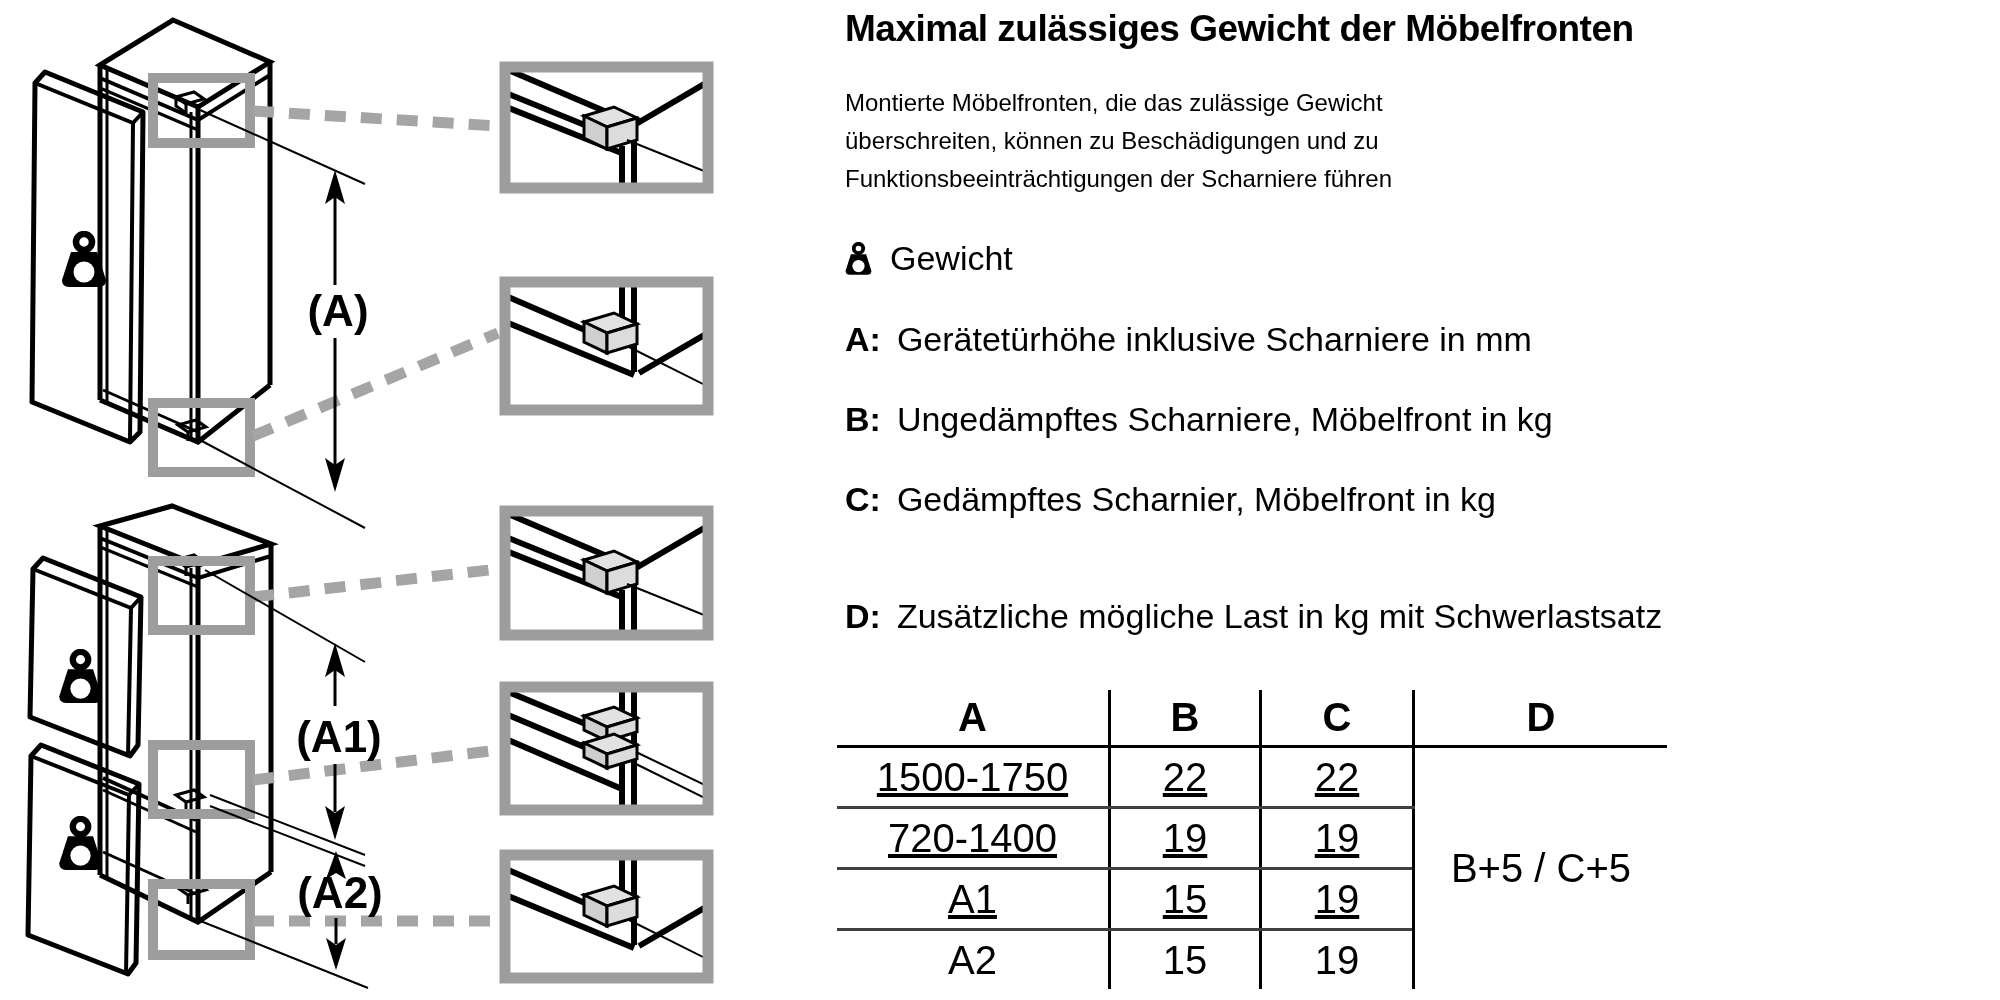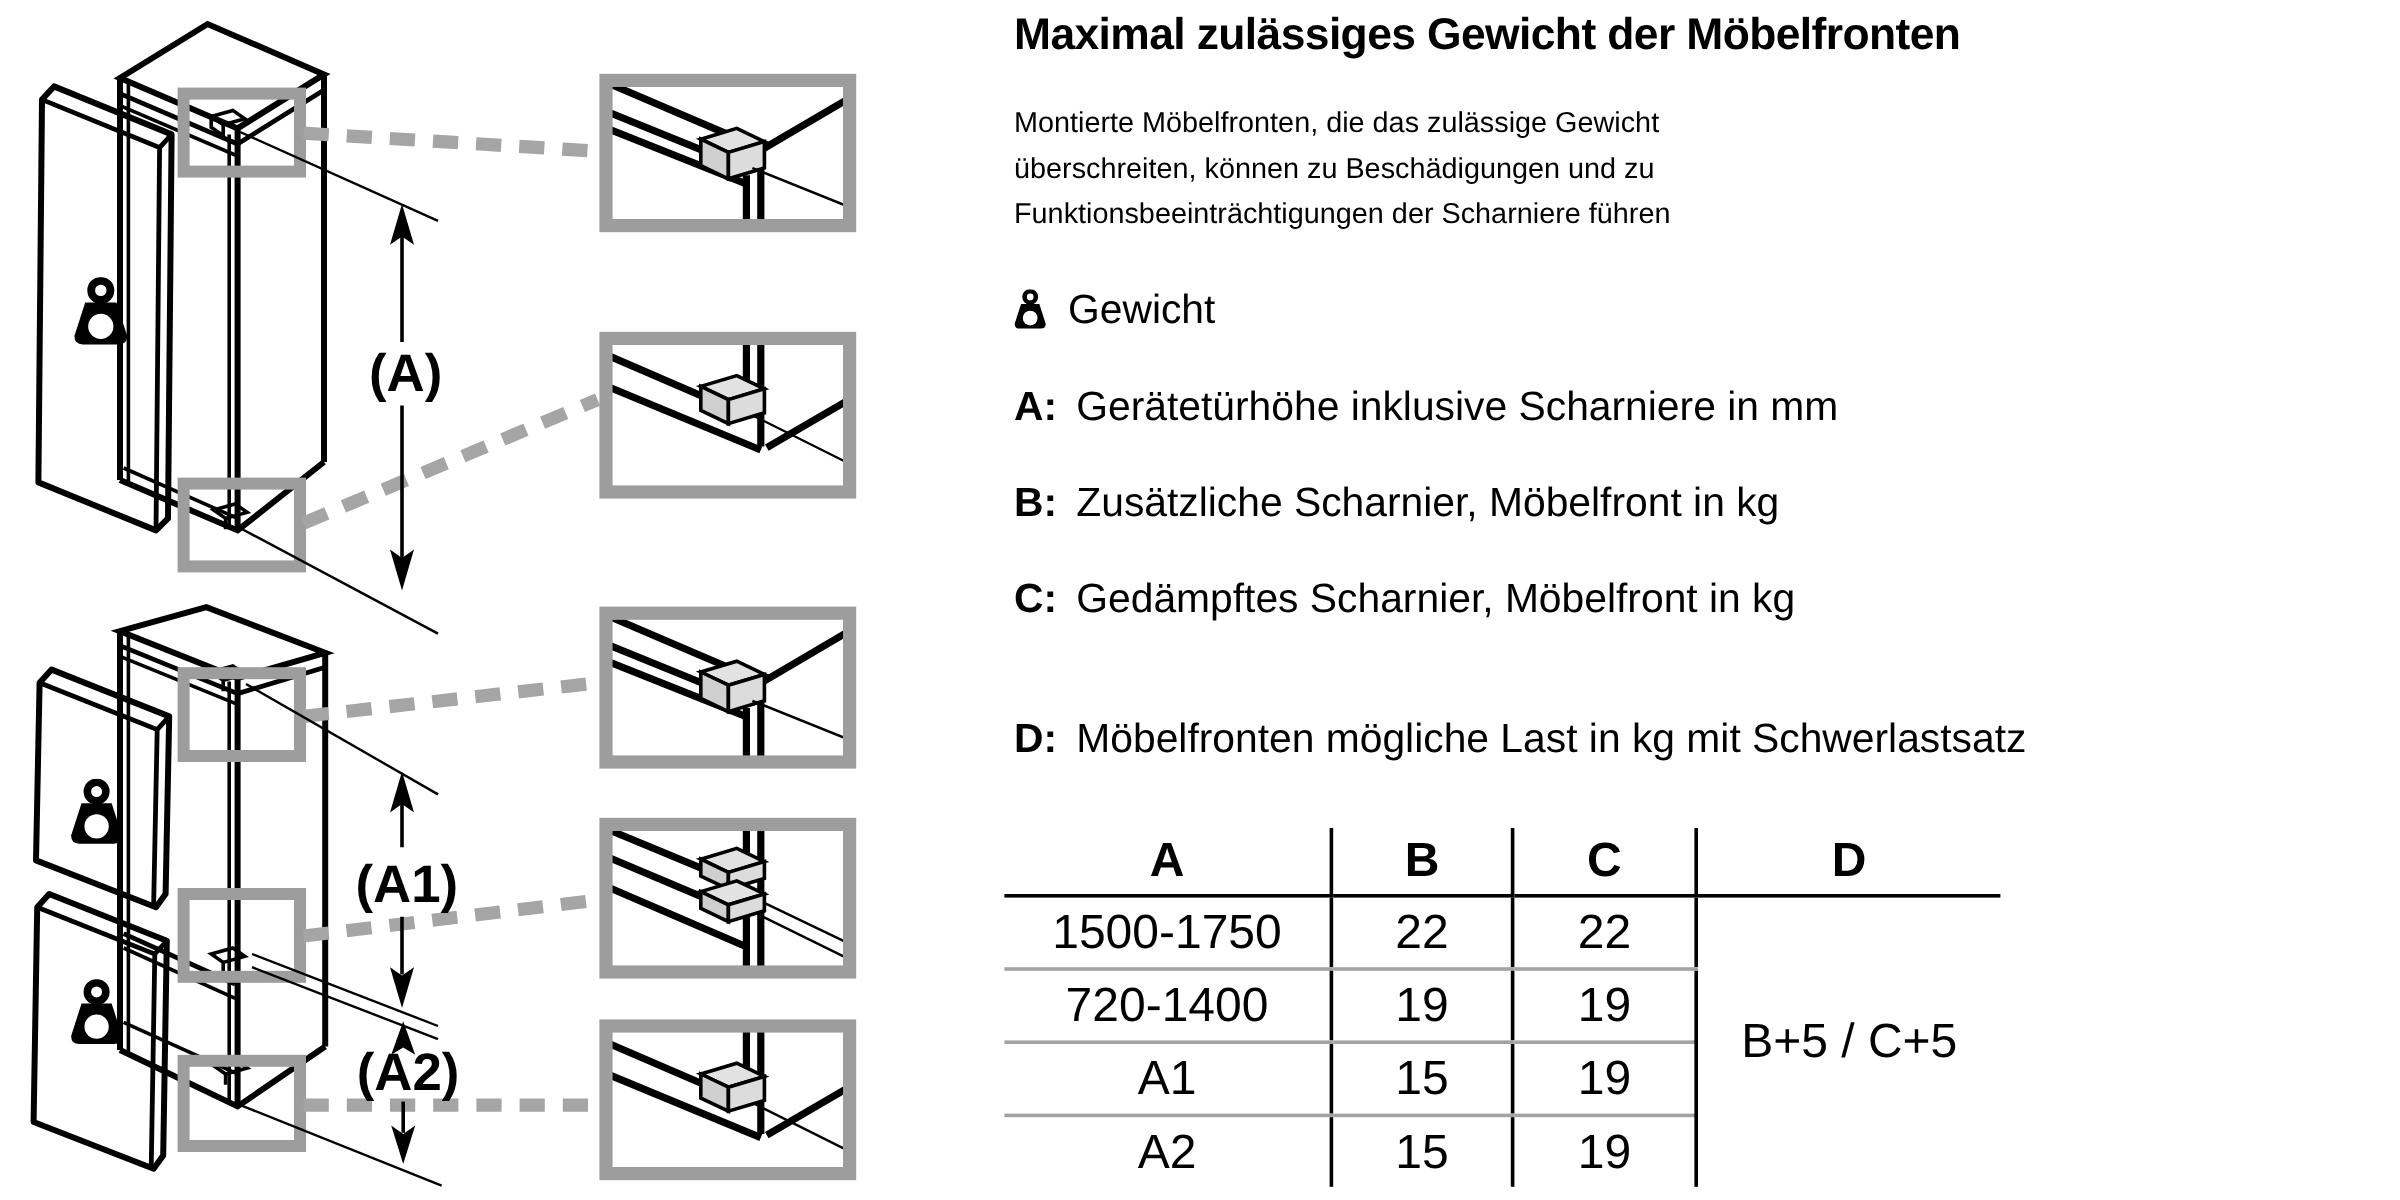--- a/index.html
+++ b/index.html
@@ -17,21 +17,21 @@
   #leg-d{top:597px;}
   table.wt{position:absolute;left:837px;top:690px;border-collapse:collapse;font-size:40px;}
   table.wt th,table.wt td{padding:0;text-align:center;vertical-align:middle;font-weight:normal;}
   table.wt th{font-weight:bold;height:55px;border-bottom:3px solid #000;}
   table.wt td{height:58px;}
   .ca{width:271px;}
   .cb{width:148px;}
   .cc{width:150px;}
   .cd{width:252px;}
   .vl{border-left:3px solid #000;}
-  .hb{border-bottom:3px solid #a3a3a3;}
+  .hb{border-bottom:3px solid #404040;text-decoration:underline;}
   .b{font-weight:bold;}
   svg .ln{stroke:#000;fill:none;}
   svg text{font-family:"Liberation Sans",sans-serif;font-weight:bold;}
 </style>
 </head>
 <body>
 
 <div class="stage">
 
   <svg width="740" height="1000" viewBox="0 0 740 1000" style="position:absolute;left:0;top:0;">
@@ -249,27 +249,27 @@
       <svg width="27" height="34" viewBox="0 0 46 58">
           <use href="#wt"></use>
         </svg>
     </span><span>Gewicht</span>
   </div>
 
   <div class="leg" id="leg-a">
     <span class="k">A:</span><span>Gerätetürhöhe inklusive Scharniere in mm</span>
   </div>
   <div class="leg" id="leg-b">
-    <span class="k">B:</span><span>Zusätzliche Scharnier, Möbelfront in kg</span>
+    <span class="k">B:</span><span>Ungedämpftes Scharniere, Möbelfront in kg</span>
   </div>
   <div class="leg" id="leg-c">
     <span class="k">C:</span><span>Gedämpftes Scharnier, Möbelfront in kg</span>
   </div>
   <div class="leg" id="leg-d">
-    <span class="k">D:</span><span>Möbelfronten mögliche Last in kg mit Schwerlastsatz</span>
+    <span class="k">D:</span><span>Zusätzliche mögliche Last in kg mit Schwerlastsatz</span>
   </div>
 
   <table class="wt">
     <tbody>
         <tr>
       <th class="ca">A</th>
       <th class="cb vl">B</th>
       <th class="cc vl">C</th>
       <th class="cd vl">D</th>
     </tr>

